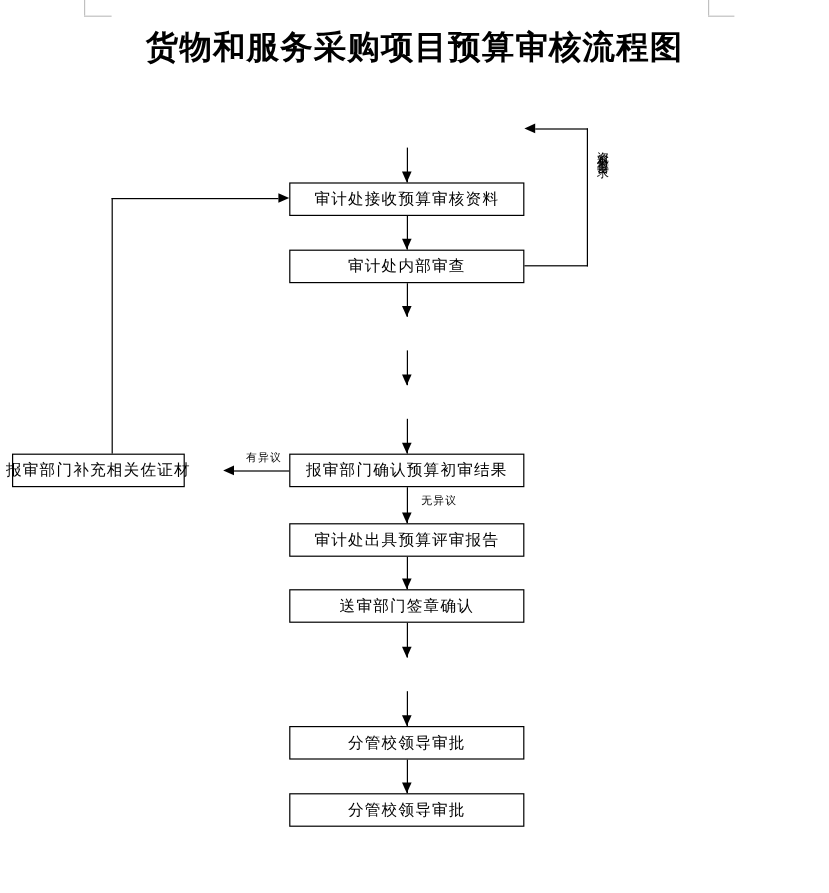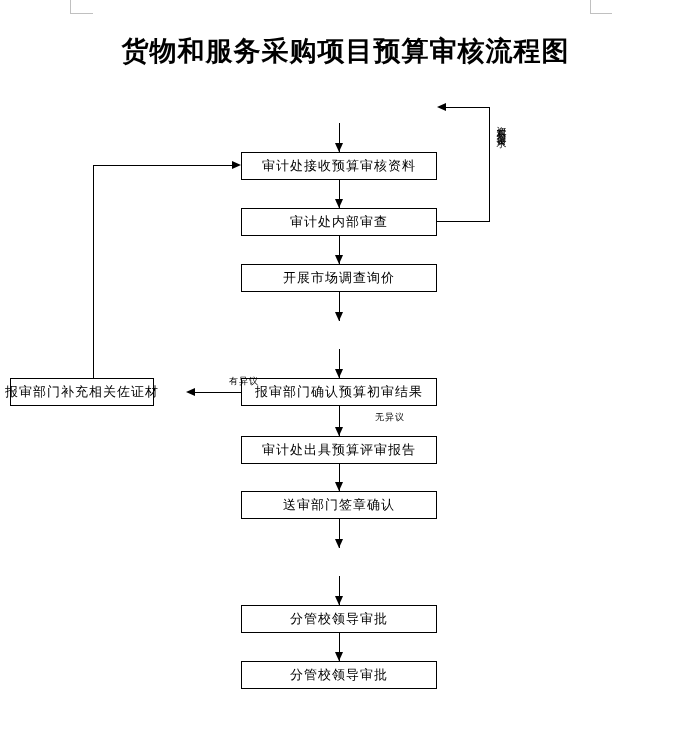--- a/index.html
+++ b/index.html
@@ -4,21 +4,21 @@
 <style>
   html,body{margin:0;padding:0;}
   body{
     width:691px;height:744px;position:relative;background:#ffffff;
     font-family:"Liberation Serif","DejaVu Serif",serif;color:#000;
     overflow:hidden;
   }
   .stage{position:absolute;left:0;top:0;width:691px;height:744px;}
   .title{
     position:absolute;left:0;top:24px;width:691px;text-align:center;
-    font-size:27px;font-weight:bold;letter-spacing:1px;line-height:30px;margin-top:12px;
+    font-size:27px;font-weight:bold;letter-spacing:1px;line-height:30px;
   }
   .fbox{
     position:absolute;left:241px;width:196px;height:28px;
     border:1px solid #000;background:#fff;box-sizing:border-box;
     display:flex;align-items:center;justify-content:center;
     font-size:13px;letter-spacing:1px;white-space:nowrap;
   }
   .sidebox{
     position:absolute;left:10px;top:378px;width:144px;height:28px;
     border:1px solid #000;background:#fff;box-sizing:border-box;
@@ -32,21 +32,21 @@
     border-top:9px solid #000;
   }
   .hline{position:absolute;height:1px;background:#000;}
   .vline{position:absolute;width:1px;background:#000;}
   .ah-left{position:absolute;width:0;height:0;
     border-top:4px solid transparent;border-bottom:4px solid transparent;
     border-right:9px solid #000;}
   .ah-right{position:absolute;width:0;height:0;
     border-top:4px solid transparent;border-bottom:4px solid transparent;
     border-left:9px solid #000;}
-  .slabel{position:absolute;font-size:9px;letter-spacing:1px;white-space:nowrap;margin-left:24px;}
+  .slabel{position:absolute;font-size:9px;letter-spacing:1px;white-space:nowrap;}
   .vlabel{
     position:absolute;left:494px;top:118px;
     writing-mode:vertical-rl;text-orientation:upright;
     font-size:10px;letter-spacing:2px;white-space:nowrap;
   }
   .mark{position:absolute;background:#c0c0c0;}
 </style>
 </head>
 <body>
 
@@ -54,21 +54,20 @@
 
   <div class="mark" style="left:70px;top:0;width:1px;height:13px"></div>
   <div class="mark" style="left:70px;top:13px;width:23px;height:1px"></div>
   <div class="mark" style="left:590px;top:0;width:1px;height:13px"></div>
   <div class="mark" style="left:590px;top:13px;width:22px;height:1px"></div>
 
   <div class="title">货物和服务采购项目预算审核流程图</div>
 
   <div class="fbox" style="top:152px">审计处接收预算审核资料</div>
   <div class="fbox" style="top:208px">审计处内部审查</div>
-  <div class="fbox" style="top:264px">开展市场调查询价</div>
   <div class="fbox" style="top:378px">报审部门确认预算初审结果</div>
   <div class="fbox" style="top:436px">审计处出具预算评审报告</div>
   <div class="fbox" style="top:491px">送审部门签章确认</div>
   <div class="fbox" style="top:605px">分管校领导审批</div>
   <div class="fbox" style="top:661px">分管校领导审批</div>
 
   <div class="sidebox">报审部门补充相关佐证材</div>
 
   <div class="vconn" style="top:123px;height:29px"></div>
   <div class="vconn" style="top:180px;height:28px"></div>

